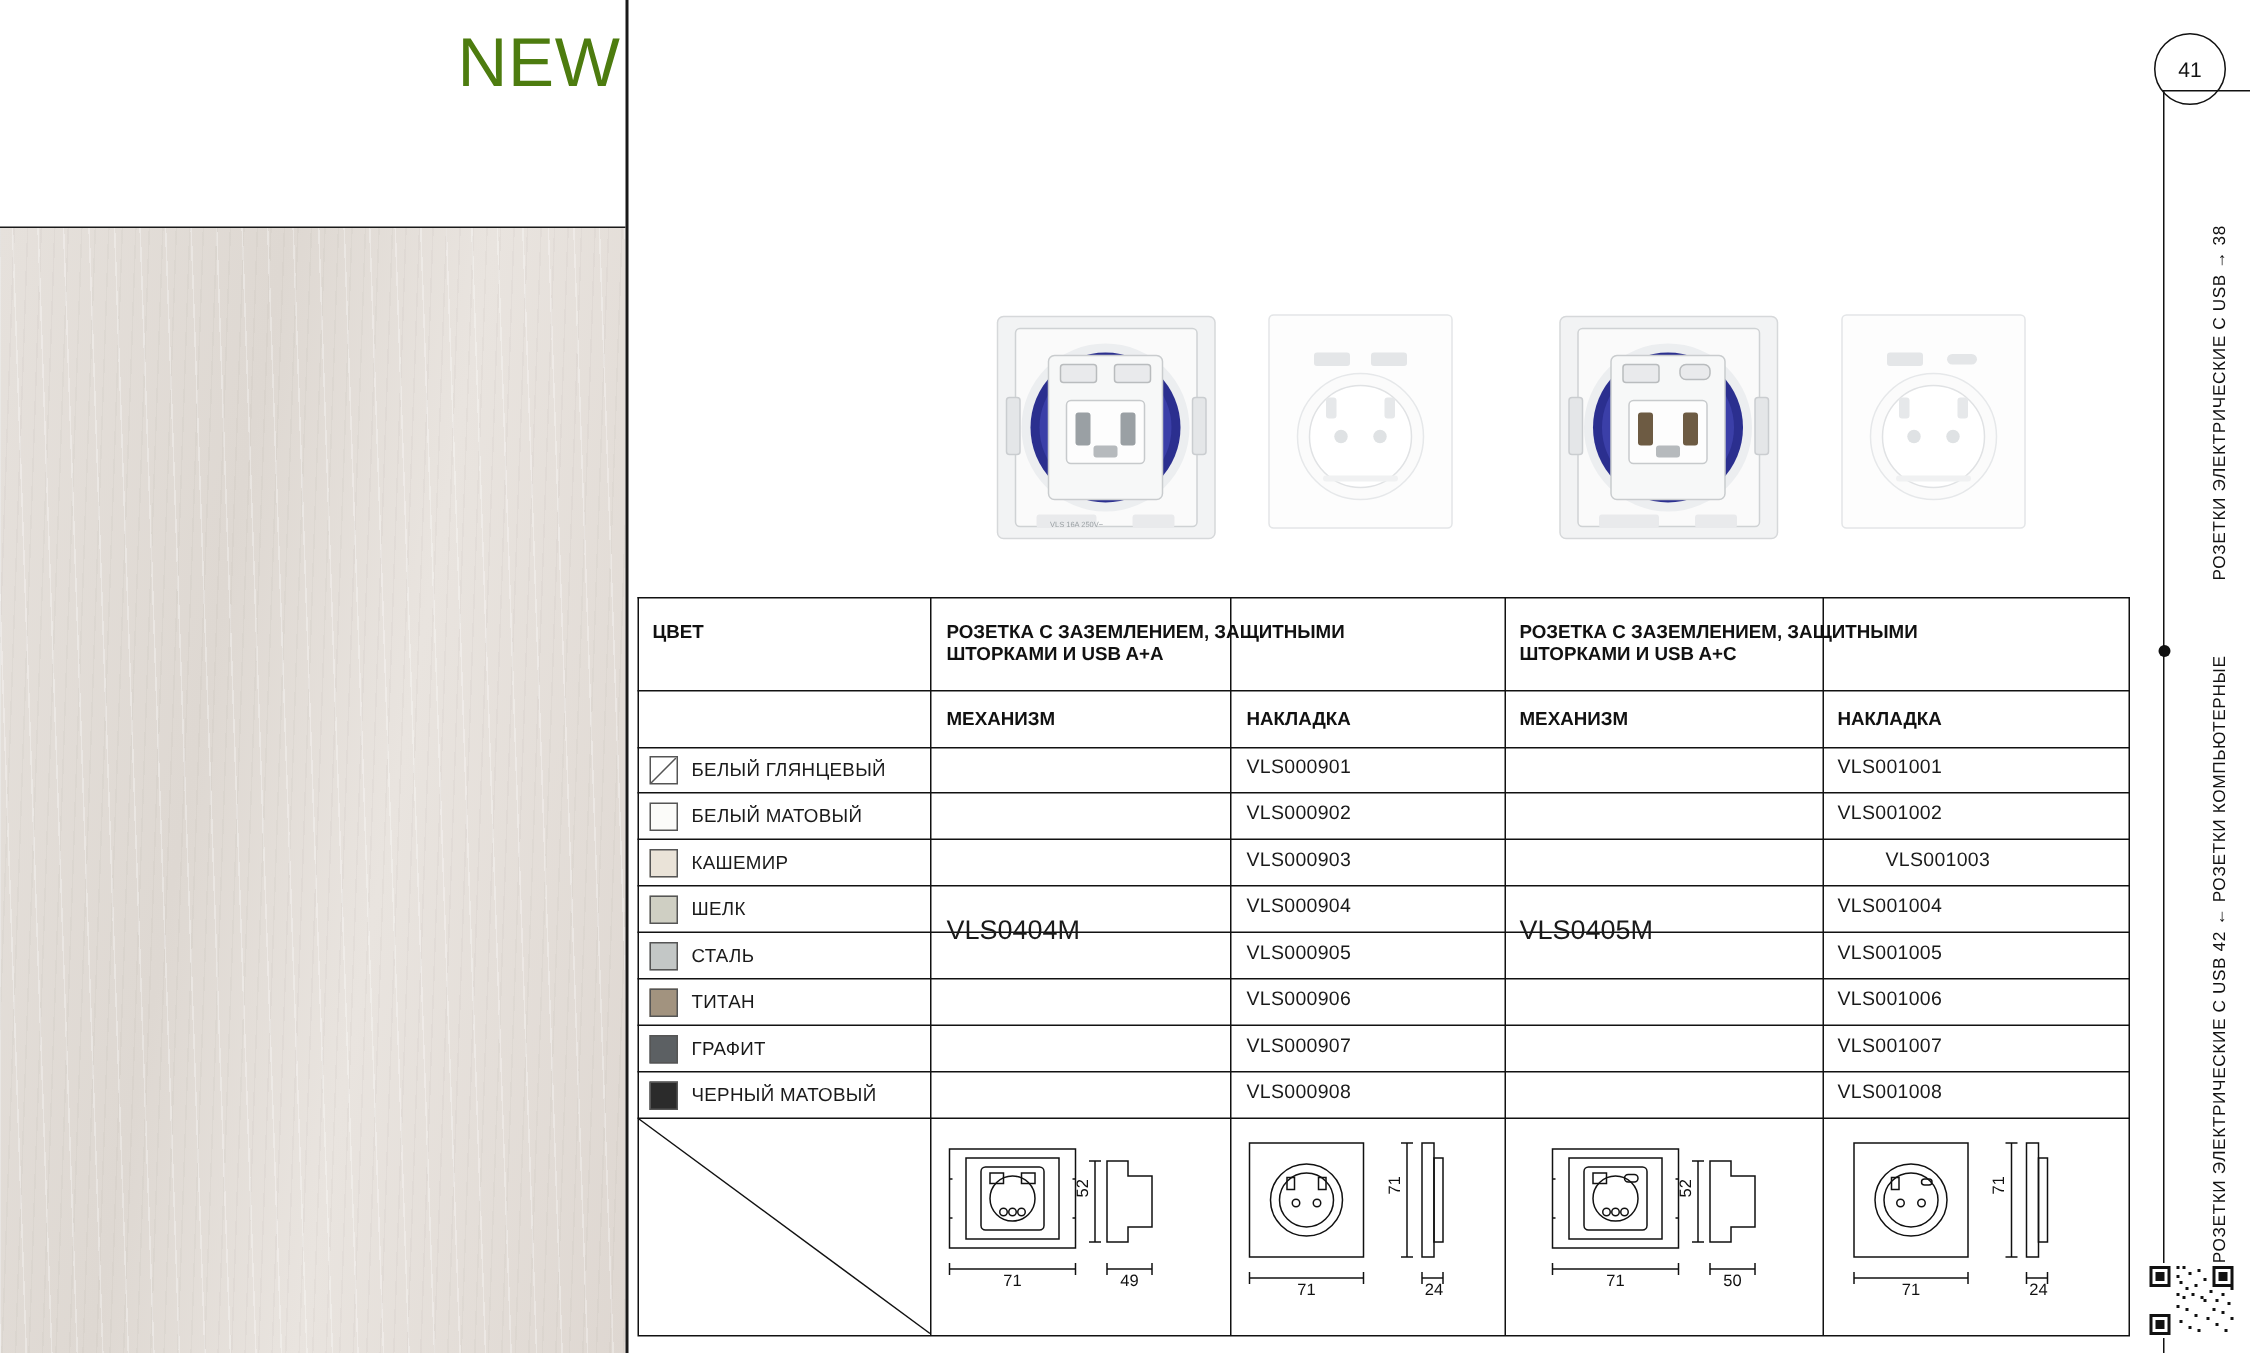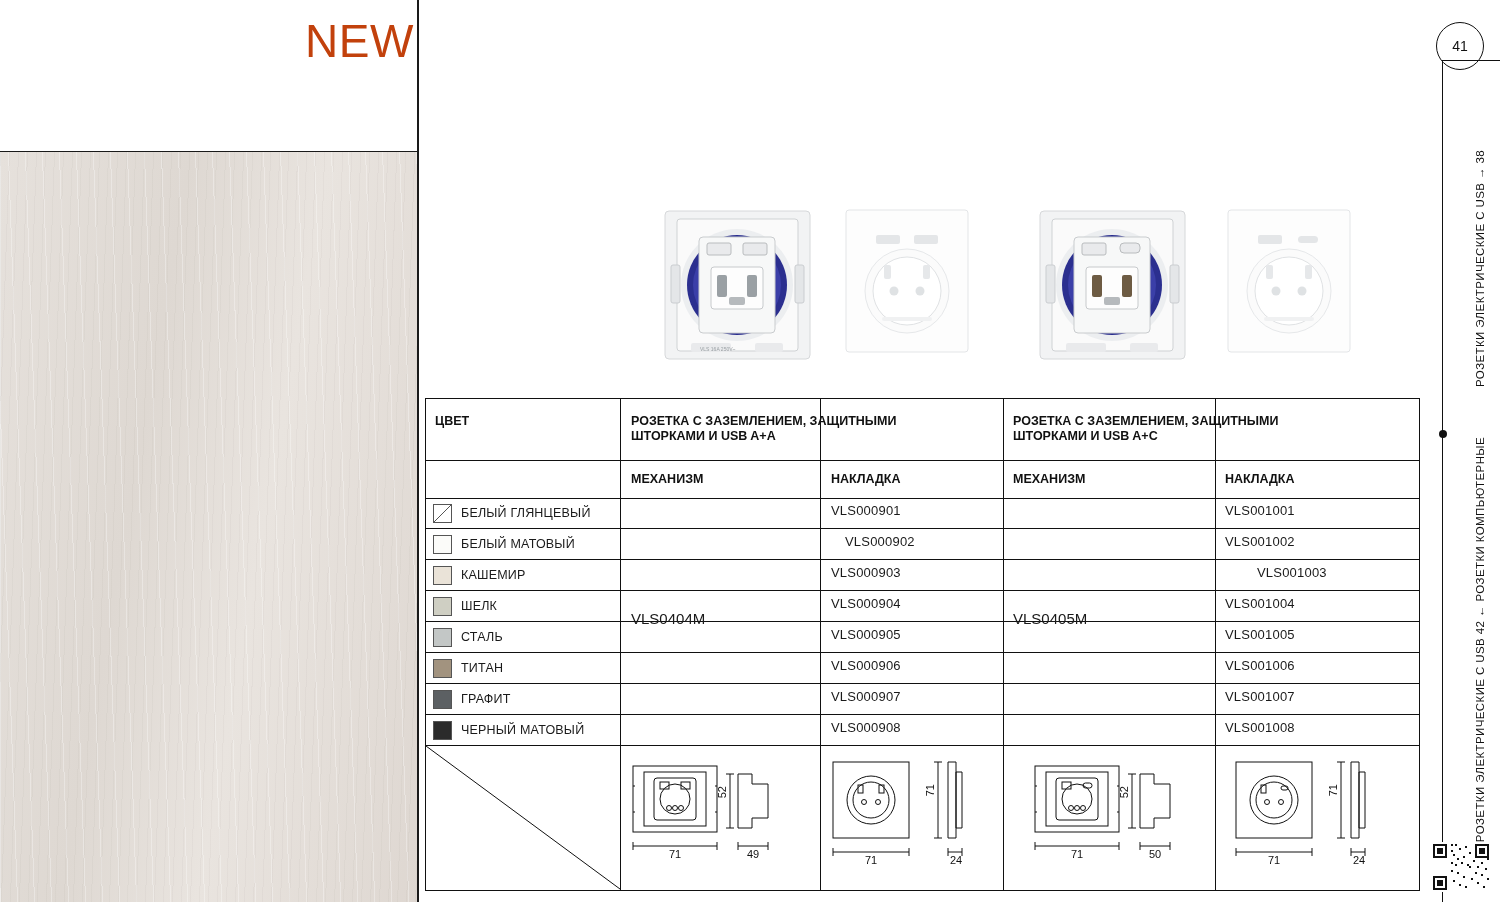--- a/index.html
+++ b/index.html
@@ -36,21 +36,21 @@
   .left-photo-divider{
     position:absolute;left:0;top:151px;width:417px;height:1px;background:#1a1a1a;
   }
 
   
   .v-divider{position:absolute;left:417px;top:0;width:2px;height:902px;background:#1a1a1a;}
 
   
   .new-badge{
     position:absolute;left:305px;top:18px;
-    font-size:46px;letter-spacing:0.5px;font-weight:400;color:#c2410c;
+    font-size:46px;letter-spacing:0.5px;font-weight:400;color:#4d7c0f;
     line-height:1;
   }
   .title{
     position:absolute;left:432px;top:14px;
     font-size:47px;line-height:58px;font-weight:400;
     letter-spacing:1px;
     color:transparent;
     -webkit-text-stroke:1.2px #111;
     white-space:pre-line;
   }
@@ -98,21 +98,21 @@
 
   .swatch{
     width:19px;height:19px;border:1px solid #555;display:inline-block;
     vertical-align:middle;margin-right:9px;box-sizing:border-box;
   }
   .color-row{
     position:absolute;left:8px;height:30px;display:flex;align-items:center;
     font-size:12.5px;letter-spacing:.2px;
   }
   .code{position:absolute;font-size:13px;letter-spacing:.2px;}
-  .mechlabel{position:absolute;font-size:15px;}
+  .mechlabel{position:absolute;font-size:18px;}
 
   
   .dims{position:absolute;left:425px;top:740px;width:995px;height:150px;}
   .diag-line{position:absolute;left:0;top:0;}
   .dimgroup{position:absolute;top:12px;}
   .dimcap{position:absolute;font-size:11px;color:#111;text-align:center;}
   .dimvert{position:absolute;font-size:11px;color:#111;writing-mode:vertical-rl;transform:rotate(180deg);}
   svg{display:block;}
 </style>
 </head>
@@ -331,21 +331,21 @@
     </div>
     <div class="color-row" style="top:317px;">
       <span class="swatch" style="background:#2b2b2b;"></span>
       <span>ЧЕРНЫЙ МАТОВЫЙ</span>
     </div>
 
     <div class="mechlabel" style="left:206px;top:212px;">VLS0404M</div>
     <div class="mechlabel" style="left:588px;top:212px;">VLS0405M</div>
 
     <div class="code" style="left:406px;top:105px;">VLS000901</div>
-    <div class="code" style="left:420px;top:136px;">VLS000902</div>
+    <div class="code" style="left:406px;top:136px;">VLS000902</div>
     <div class="code" style="left:406px;top:167px;">VLS000903</div>
     <div class="code" style="left:406px;top:198px;">VLS000904</div>
     <div class="code" style="left:406px;top:229px;">VLS000905</div>
     <div class="code" style="left:406px;top:260px;">VLS000906</div>
     <div class="code" style="left:406px;top:291px;">VLS000907</div>
     <div class="code" style="left:406px;top:322px;">VLS000908</div>
 
     <div class="code" style="left:800px;top:105px;">VLS001001</div>
     <div class="code" style="left:800px;top:136px;">VLS001002</div>
     <div class="code" style="left:800px;top:167px;margin-left:32px;">VLS001003</div>

